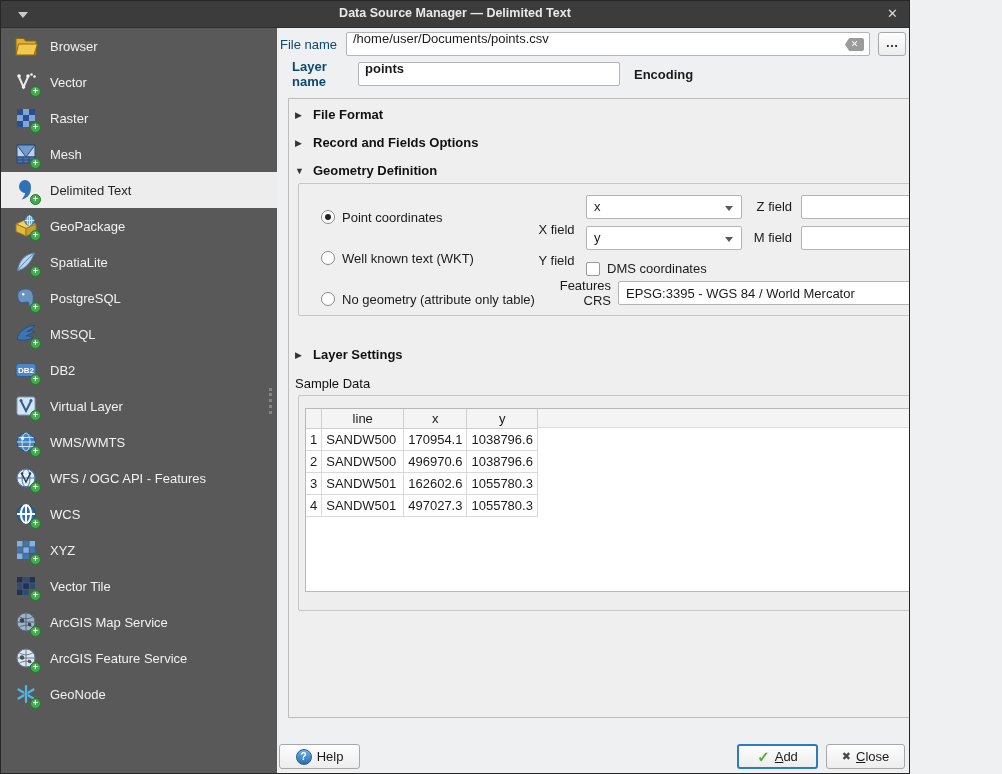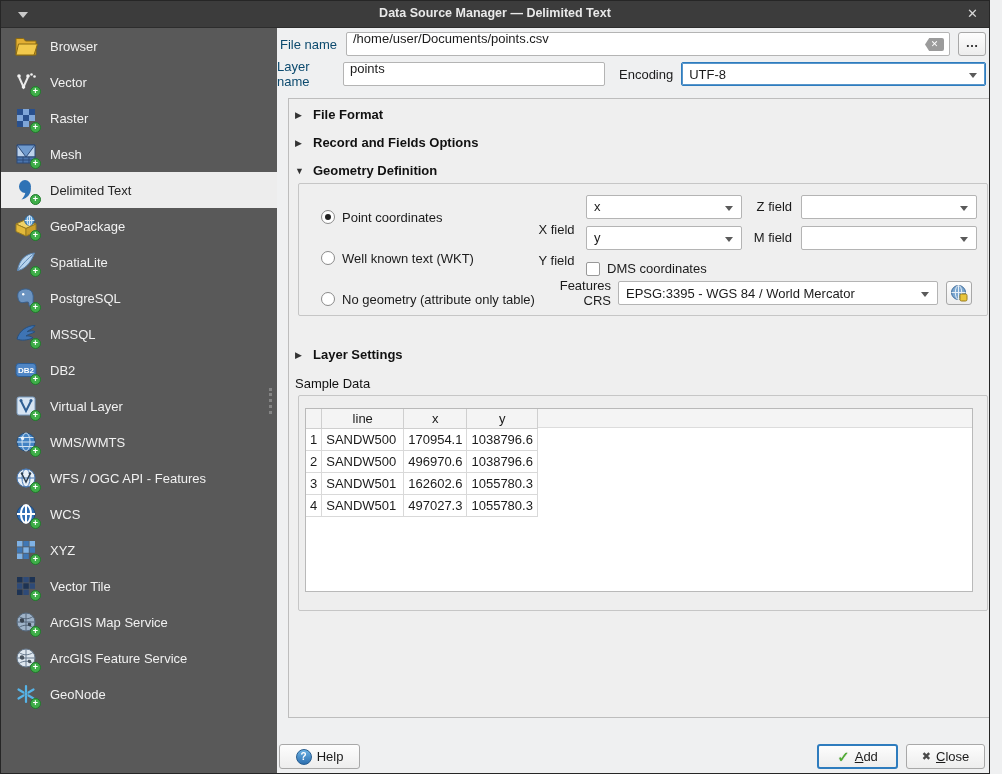--- a/index.html
+++ b/index.html
@@ -1,19 +1,19 @@
 <!DOCTYPE html>
 <html><head>
 <meta charset="utf-8">
 <style>
   * { box-sizing: border-box; margin: 0; padding: 0; }
   html,body { width:1002px; height:774px; }
   body { font-family: "Liberation Sans","DejaVu Sans",sans-serif; font-size:13px; color:#1b1b1b; background:#eff0f1; }
 
-  .window { position:relative; width:990px; height:774px; border:1px solid #262626; background:#eff0f1; overflow:hidden; }
+  .window { position:relative; width:910px; height:774px; border:1px solid #262626; background:#eff0f1; overflow:hidden; }
 
   
   .titlebar { position:relative; height:27px; background:#3c3c3c; border-bottom:1px solid #2d2d2d; }
   .tb-menu { position:absolute; left:17px; top:11px; width:0; height:0;
              border-left:5px solid transparent; border-right:5px solid transparent; border-top:6px solid #c9c9c9; cursor:default; }
   .tb-title { position:absolute; left:0; right:0; top:5px; text-align:center; color:#e9e9e9; font-weight:bold; font-size:12.5px; }
   .tb-close { position:absolute; right:11px; top:5px; color:#d8d8d8; font-size:13px; font-weight:bold; cursor:default; }
 
   .main { position:absolute; top:27px; left:0; right:0; bottom:0; }
 
@@ -27,21 +27,21 @@
   .plus { position:absolute; right:-3px; bottom:-3px; width:11px; height:11px; border-radius:50%;
           background:#3fae49; border:1px solid #1f7a2a; color:#fff; font-size:9px; font-weight:bold;
           line-height:8px; text-align:center; }
   .scroll-dots { position:absolute; left:268px; top:360px; height:26px; width:3px; border-left:3px dotted #8f8f8f; opacity:.8; }
 
   
   .content { position:absolute; left:276px; top:0; right:0; bottom:0; background:#eff0f1; }
 
   .frow { position:absolute; display:flex; align-items:center; }
   .row-file { left:3px; top:4px; right:3px; height:24px; }
-  .row-layer { left:0; top:34px; right:3px; height:24px; }
+  .row-layer { left:15px; top:34px; right:3px; height:24px;font-weight:bold; }
   .flabel { width:66px; flex:0 0 66px; color:#0c4a6e; }
 
   .tinput { position:relative; height:24px; background:#fff; border:1px solid #b4b4b4; border-radius:2px;
             display:flex; align-items:center; padding:0 26px 12px 6px; }
   .tinput.grow { flex:1; }
   .tinput .val { white-space:nowrap; overflow:hidden; }
   .clear-btn { position:absolute; right:5px; top:5px; width:19px; height:13px; background:#9b9b9b; color:#fff;
                font-size:9px; line-height:13px; text-align:center; font-weight:bold;
                clip-path:polygon(22% 0,100% 0,100% 100%,22% 100%,0 50%); border-radius:2px; cursor:default; }
   .browse-btn { width:28px; height:24px; margin-left:8px; border:1px solid #a8a8a8; border-radius:3px;
@@ -382,24 +382,20 @@
         </div>
         <div class="browse-btn">…</div>
       </div>
 
       <div class="frow row-layer">
         <span class="flabel">Layer name</span>
         <div class="tinput layer-input">
           <span class="val">points</span>
         </div>
         <span class="enc-label">Encoding</span>
-        <div class="combo grow focus">
-          <span class="cval">UTF-8</span>
-          <i class="arrow"></i>
-        </div>
       </div>
 
       <div class="panel">
 
         <div class="sec-hdr hdr1">
           <span class="tri">▶</span>
           <span>File Format</span>
         </div>
         <div class="sec-hdr hdr2">
           <span class="tri">▶</span>

